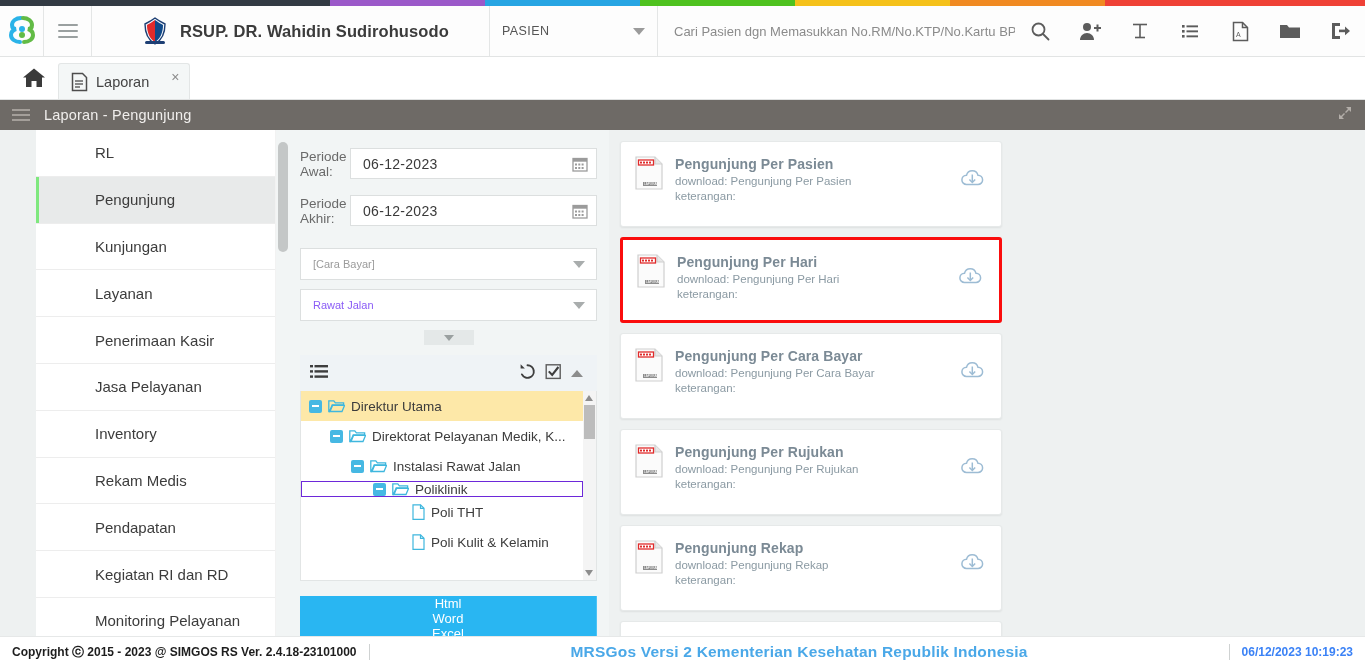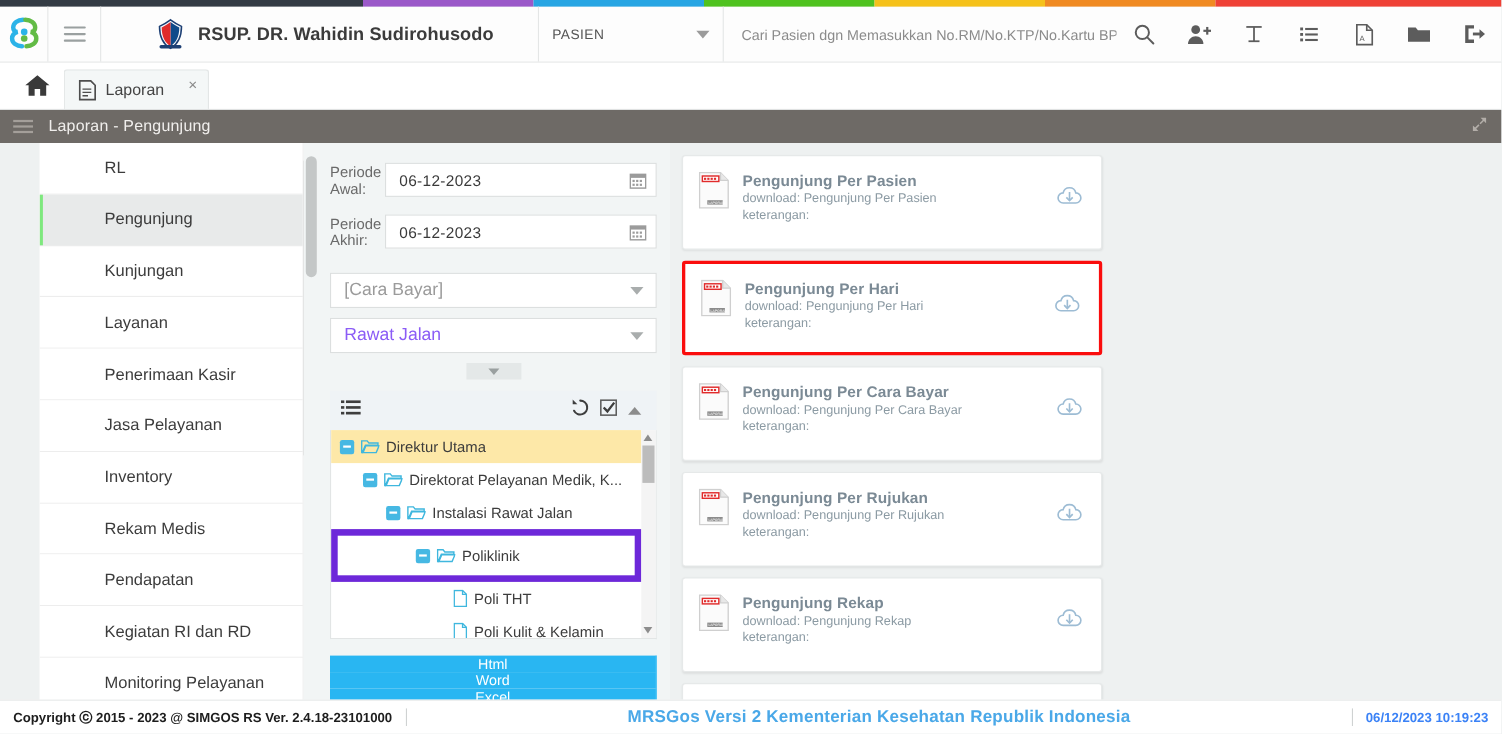--- a/index.html
+++ b/index.html
@@ -73,35 +73,35 @@
   .nav-scroll .arr.dn { bottom: 5px; border-top: 6px solid #a7a7a7; }
   .nav-scroll .thumb { position: absolute; left: 1px; top: 16px; width: 11px; height: 268px; background: #b9b9b9; }
 
   
   .filterpanel { width: 321px; background: #f2f5f5; padding: 18px 12px 0 12px; position: relative; }
   .f-row { display: flex; align-items: center; margin-bottom: 16px; }
   .f-label { width: 103px; font-size: 13.5px; color: #6a6a6a; }
   .inp-wrap { flex: 1; height: 31px; background: #fff; border: 1px solid #dcdfdf; display: flex; align-items: center; padding: 0 8px 0 12px; gap: 28px; }
   .inp-wrap input { flex: 1; border: none; outline: none; background: transparent; font-family: "Liberation Sans", sans-serif; font-size: 14px; color: #3a3a3a; letter-spacing: .3px; }
   .sel-box { height: 32px; background: #fff; border: 1px solid #dcdfdf; display: flex; align-items: center; justify-content: space-between; padding: 0 11px 0 12px; margin-bottom: 9px; }
-  .sel-box .txt { font-size: 16px; color: #5c5c5c; }
+  .sel-box .txt { font-size: 11px; color: #5c5c5c; }
   .sel-box .txt.ph { color: #9b9b9b; }
   .sel-box .txt.strong { color: #8b5cf6; font-weight: 400; }
   .sel-arrow { width: 0; height: 0; border-left: 6px solid transparent; border-right: 6px solid transparent; border-top: 7px solid #a9adad; }
   .more-pill { width: 50px; height: 15px; background: #e4e8e8; margin: 2px auto 10px auto; display: flex; align-items: center; justify-content: center; }
   .more-pill .arr { width: 0; height: 0; border-left: 5px solid transparent; border-right: 5px solid transparent; border-top: 6px solid #9aa0a0; }
 
   
   .tree-head { height: 36px; background: #eff3f6; display: flex; align-items: center; padding: 0 14px 0 10px; }
   .tree-head .left-ic { color: #4a4a4a; }
   .tree-head .right-ics { margin-left: auto; display: flex; align-items: center; gap: 9px; color: #3e3e3e; }
   .tree-body { height: 190px; background: #fff; border: 1px solid #e2e5e5; border-top: none; position: relative; overflow: hidden; }
   .tnode { height: 30px; display: flex; align-items: center; font-size: 13.5px; color: #3c3c3c; white-space: nowrap; }
   .tnode.sel-y { background: #fde8a8; }
-  .tnode.sel-b { border: 6px solid #6d28d9; height: 48px; }
+  .tnode.sel-b { border: 1px solid #6d28d9; height: 16px; }
   .tbox { width: 13px; height: 13px; background: #46b8e3; border-radius: 2px; display: inline-flex; align-items: center; justify-content: center; margin-right: 6px; flex: none; }
   .tbox::after { content: ""; width: 7px; height: 2px; background: #fff; }
   .tree-scroll { position: absolute; right: 0; top: 0; width: 13px; height: 100%; background: #f4f4f4; }
   .tree-scroll .arr { position: absolute; left: 2px; width: 0; height: 0; border-left: 4.5px solid transparent; border-right: 4.5px solid transparent; }
   .tree-scroll .arr.up { top: 4px; border-bottom: 6px solid #8d8d8d; }
   .tree-scroll .arr.dn { bottom: 4px; border-top: 6px solid #8d8d8d; }
   .tree-scroll .thumb { position: absolute; left: 1px; top: 14px; width: 11px; height: 34px; background: #bcbcbc; }
 
   .exp-btns { display: flex; margin-top: 15px; flex-direction: column; }
   .exp-btn { flex: 1; height: 30px; background: #29b6f2; color: #fff; font-size: 13px; display: flex; align-items: center; justify-content: center; border-right: 1px solid #4cc3f5; }

